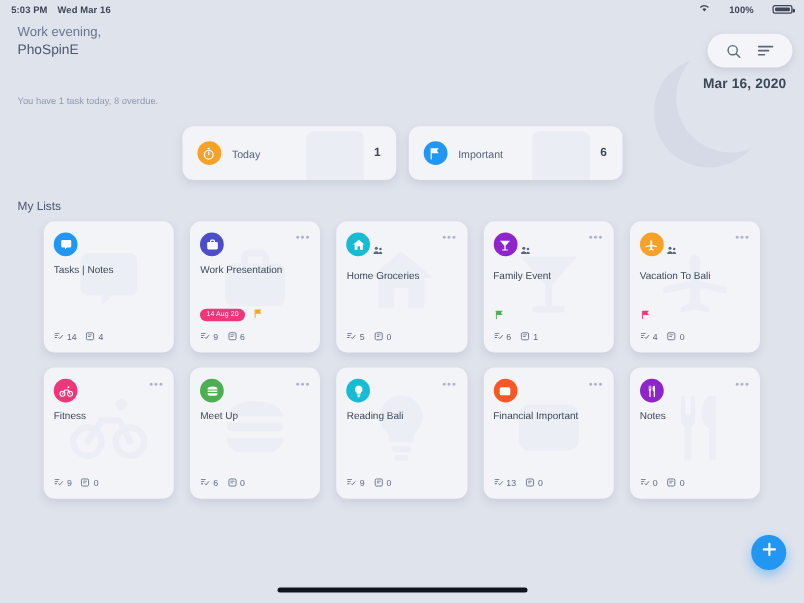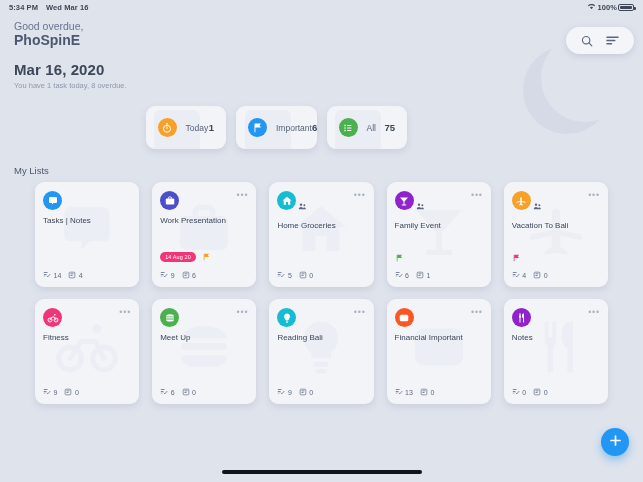--- a/index.html
+++ b/index.html
@@ -32,58 +32,58 @@
 
   
   .statusbar {
     position: relative; z-index: 5;
     height: 14px; display: flex; align-items: center;
     padding: 0 9px;
     font-size: 7.5px; font-weight: bold; color: #3f4656;
     letter-spacing: .1px;
   }
   .sb-time { margin-right: 8px; }
-  .sb-right { margin-left: auto; display: flex; align-items: center; gap: 1px; }
+  .sb-right { margin-left: auto; display: flex; align-items: center; gap: 15px; }
   .wifi-ico { display: block; }
   .batt {
     width: 16px; height: 7px; border: 1px solid #3f4656;
     border-radius: 2px; position: relative; padding: 1px;
   }
   .batt i { display: block; height: 100%; width: 100%; background: #3f4656; border-radius: 1px; }
   .batt::after {
     content: ""; position: absolute; right: -2.5px; top: 2px;
     width: 1.5px; height: 3px; background: #3f4656; border-radius: 0 1px 1px 0;
   }
 
   
   .header { position: relative; z-index: 4; padding: 5px 14px 0 14px; }
   .greet-line { font-size: 10.5px; color: #68758f; line-height: 14px; }
-  .greet-name { font-size: 14px; color: #4c5871; line-height: 14px; font-weight: bold; }
+  .greet-name { font-size: 11px; color: #4c5871; line-height: 14px; }
   .date-row { margin-top: 14px; }
-  .date-title { font-size: 15px; font-weight: bold; color: #3c4759; letter-spacing: .1px; }
+  .date-title { font-size: 11px; font-weight: bold; color: #3c4759; letter-spacing: .1px; text-align: right; }
   .date-sub { margin-top: 3px; font-size: 7.5px; color: #8e99af; }
 
   
   .searchpill {
     position: absolute; top: 13px; right: 9px;
     width: 68px; height: 27px;
     background: #f3f5f9; border-radius: 14px;
     display: flex; align-items: center; justify-content: space-around;
     box-shadow: 0 2px 6px rgba(120,130,160,.25);
     padding: 0 9px;
   }
   .searchpill svg { display: block; }
 
   
   .summary {
     position: relative; z-index: 3;
     margin: 16px auto 0 auto;
     width: 352px;
-    display: grid; grid-template-columns: 1fr 1fr 1fr 1fr;
-    gap: 20px 10px;
+    display: grid; grid-template-columns: 1fr 1fr;
+    gap: 4px 10px;
   }
   .sum-card {
     height: 43px; background: #f2f4f8; border-radius: 9px;
     display: flex; align-items: center; padding: 0 12px;
     box-shadow: 0 3px 7px rgba(130,140,170,.22);
     position: relative; overflow: hidden;
   }
   .sum-wm {
     position: absolute; right: 26px; top: 4px;
     width: 46px; height: 46px; border-radius: 6px;
@@ -179,38 +179,38 @@
   }
 </style>
 </head>
 <body>
 
 <div id="app">
 
   <div class="moon"></div>
 
   <div class="statusbar">
-    <span class="sb-time">5:34 PM</span>
+    <span class="sb-time">5:03 PM</span>
     <span>Wed Mar 16</span>
     <span class="sb-right">
       <span class="wifi-ico">
         <svg width="9" height="7" viewBox="0 0 9 7">
             <path d="M4.5 6.2 2.9 4.3a2.6 2.6 0 0 1 3.2 0z" fill="#3f4656"></path>
             <path d="M4.5 1.1c1.4 0 2.7.5 3.6 1.4l-.7.8A4 4 0 0 0 4.5 2.2 4 4 0 0 0 1.6 3.3l-.7-.8A5.1 5.1 0 0 1 4.5 1.1z" fill="#3f4656"></path>
           </svg>
       </span>
       <span>100%</span>
       <span class="batt">
           <i></i>
         </span>
     </span>
   </div>
 
   <div class="header">
-    <div class="greet-line">Good overdue,</div>
+    <div class="greet-line">Work evening,</div>
     <div class="greet-name">PhoSpinE</div>
 
     <div class="date-row">
       <div class="date-title">Mar 16, 2020</div>
       <div class="date-sub">You have 1 task today, 8 overdue.</div>
     </div>
 
     <div class="searchpill">
       <span>
         <svg width="12" height="12" viewBox="0 0 14 14">
@@ -245,35 +245,20 @@
         <div class="sum-wm"></div>
         <div class="sum-ico" style="background:#2196f3">
           <svg width="12" height="12" viewBox="0 0 24 24">
             <path d="M6 3h12l-3 4 3 4H6z" fill="#fff"></path>
             <rect x="5" y="3" width="1.8" height="18" rx=".8" fill="#fff"></rect>
           </svg>
         </div>
         <div class="sum-label">Important</div>
         <div class="sum-count">6</div>
       </div>
-      <div class="sum-card">
-        <div class="sum-wm"></div>
-        <div class="sum-ico" style="background:#4caf50">
-          <svg width="12" height="12" viewBox="0 0 24 24">
-            <circle cx="6" cy="7" r="1.6" fill="#fff"></circle>
-            <circle cx="6" cy="12" r="1.6" fill="#fff"></circle>
-            <circle cx="6" cy="17" r="1.6" fill="#fff"></circle>
-            <rect x="10" y="6" width="9" height="2" rx="1" fill="#fff"></rect>
-            <rect x="10" y="11" width="9" height="2" rx="1" fill="#fff"></rect>
-            <rect x="10" y="16" width="9" height="2" rx="1" fill="#fff"></rect>
-          </svg>
-        </div>
-        <div class="sum-label">All</div>
-        <div class="sum-count">75</div>
-      </div>
     </div>
 
   <div class="lists-title">My Lists</div>
   <div class="grid" id="lists-grid">
       <div class="lcard">
         <div class="lcard-wm">
           <svg width="68" height="68" viewBox="0 0 24 24">
             <path d="M4 6a2 2 0 0 1 2-2h12a2 2 0 0 1 2 2v8a2 2 0 0 1-2 2h-5l-3 3v-3H6a2 2 0 0 1-2-2z" fill="#e7eaf1"></path>
           </svg>
         </div>

